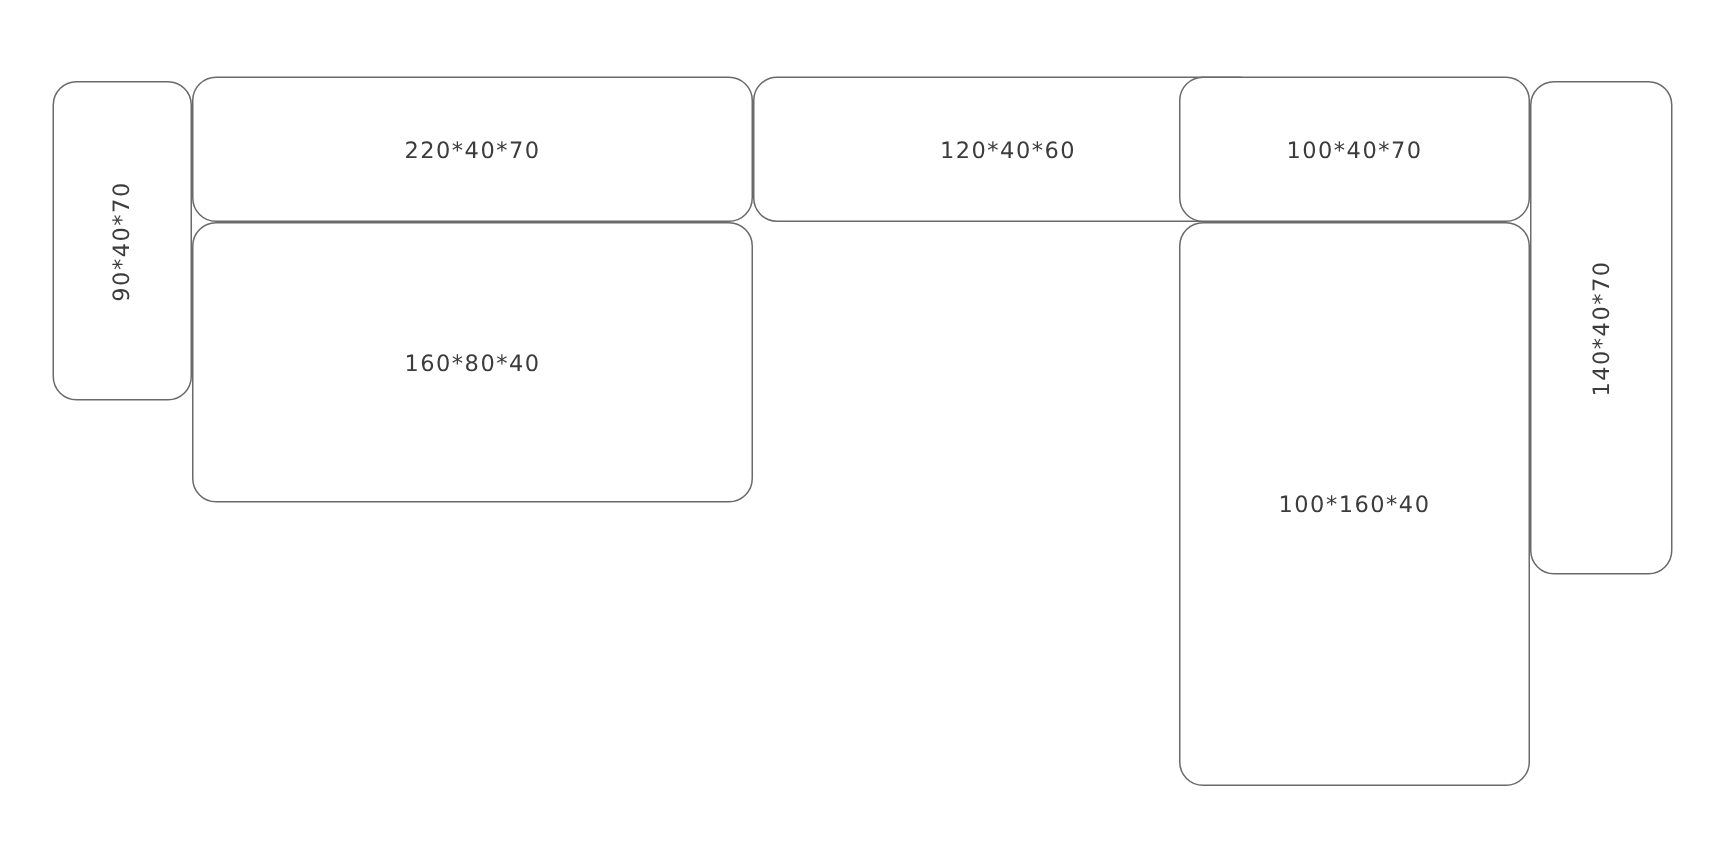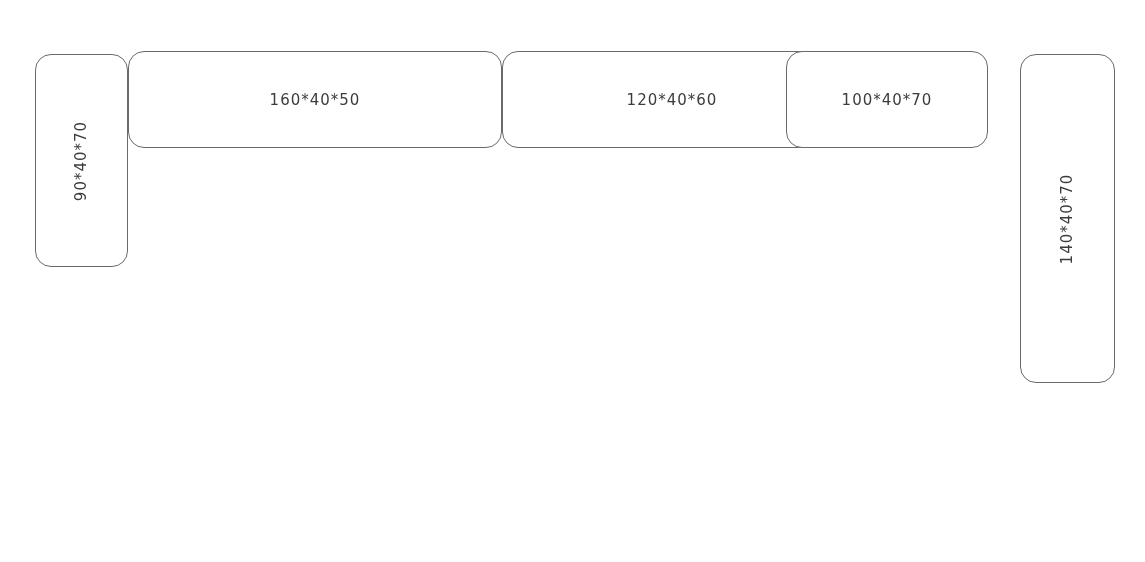--- a/index.html
+++ b/index.html
@@ -37,24 +37,30 @@
   }
 </style>
 </head>
 <body>
 
 <div id="canvas" style="--border-color: #6a6a6a; --text-color: #3c3c3c; background: rgb(255, 255, 255);">
     <div class="block rotated" style="left: 35px; top: 54px; width: 93px; height: 213px;">
       <span class="lbl">90*40*70</span>
     </div>
     <div class="block" style="left: 128px; top: 51px; width: 374px; height: 97px;">
-      <span class="lbl">160*40*50</span>
+      <span class="lbl">220*40*70</span>
     </div>
     <div class="block" style="left: 502px; top: 51px; width: 340px; height: 97px;">
       <span class="lbl">120*40*60</span>
     </div>
-    <div class="block" style="left: 786px; top: 51px; width: 202px; height: 97px;">
+    <div class="block" style="left: 786px; top: 51px; width: 234px; height: 97px;">
       <span class="lbl">100*40*70</span>
     </div>
     <div class="block rotated" style="left: 1020px; top: 54px; width: 95px; height: 329px;">
       <span class="lbl">140*40*70</span>
     </div>
+    <div class="block" style="left: 128px; top: 148px; width: 374px; height: 187px;">
+      <span class="lbl">160*80*40</span>
+    </div>
+    <div class="block" style="left: 786px; top: 148px; width: 234px; height: 376px;">
+      <span class="lbl">100*160*40</span>
+    </div>
   </div>
 
 </body></html>

